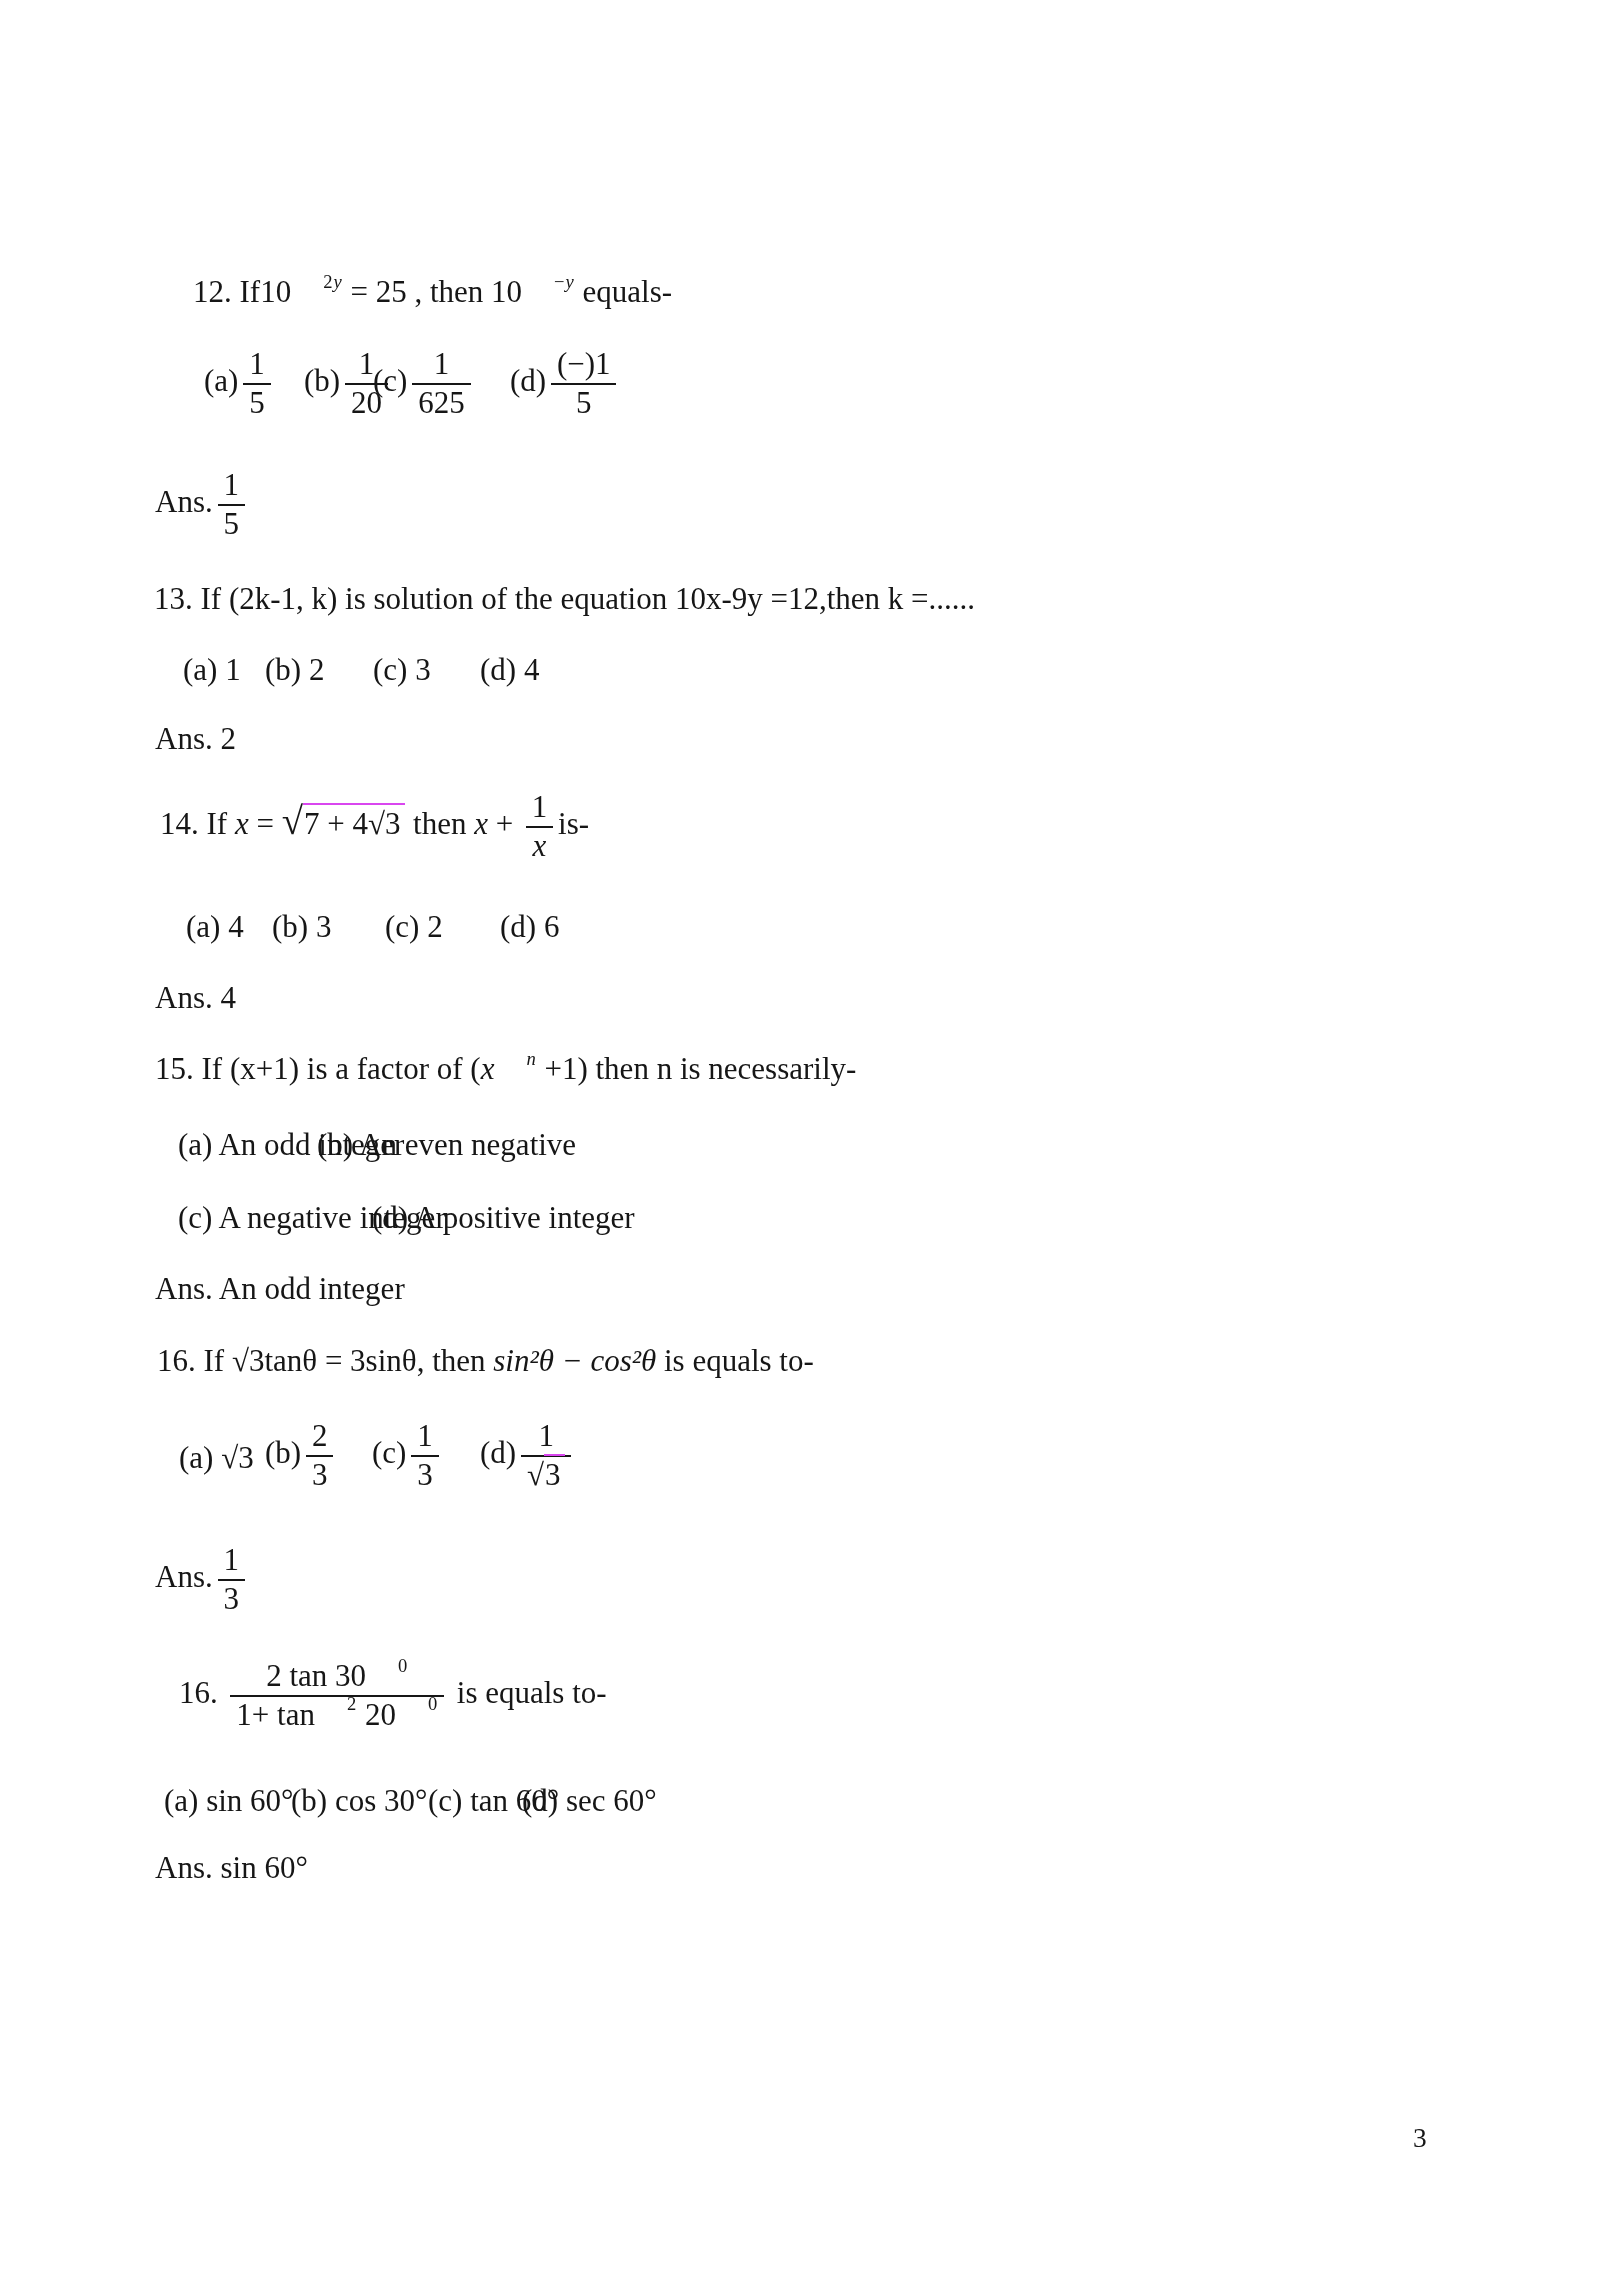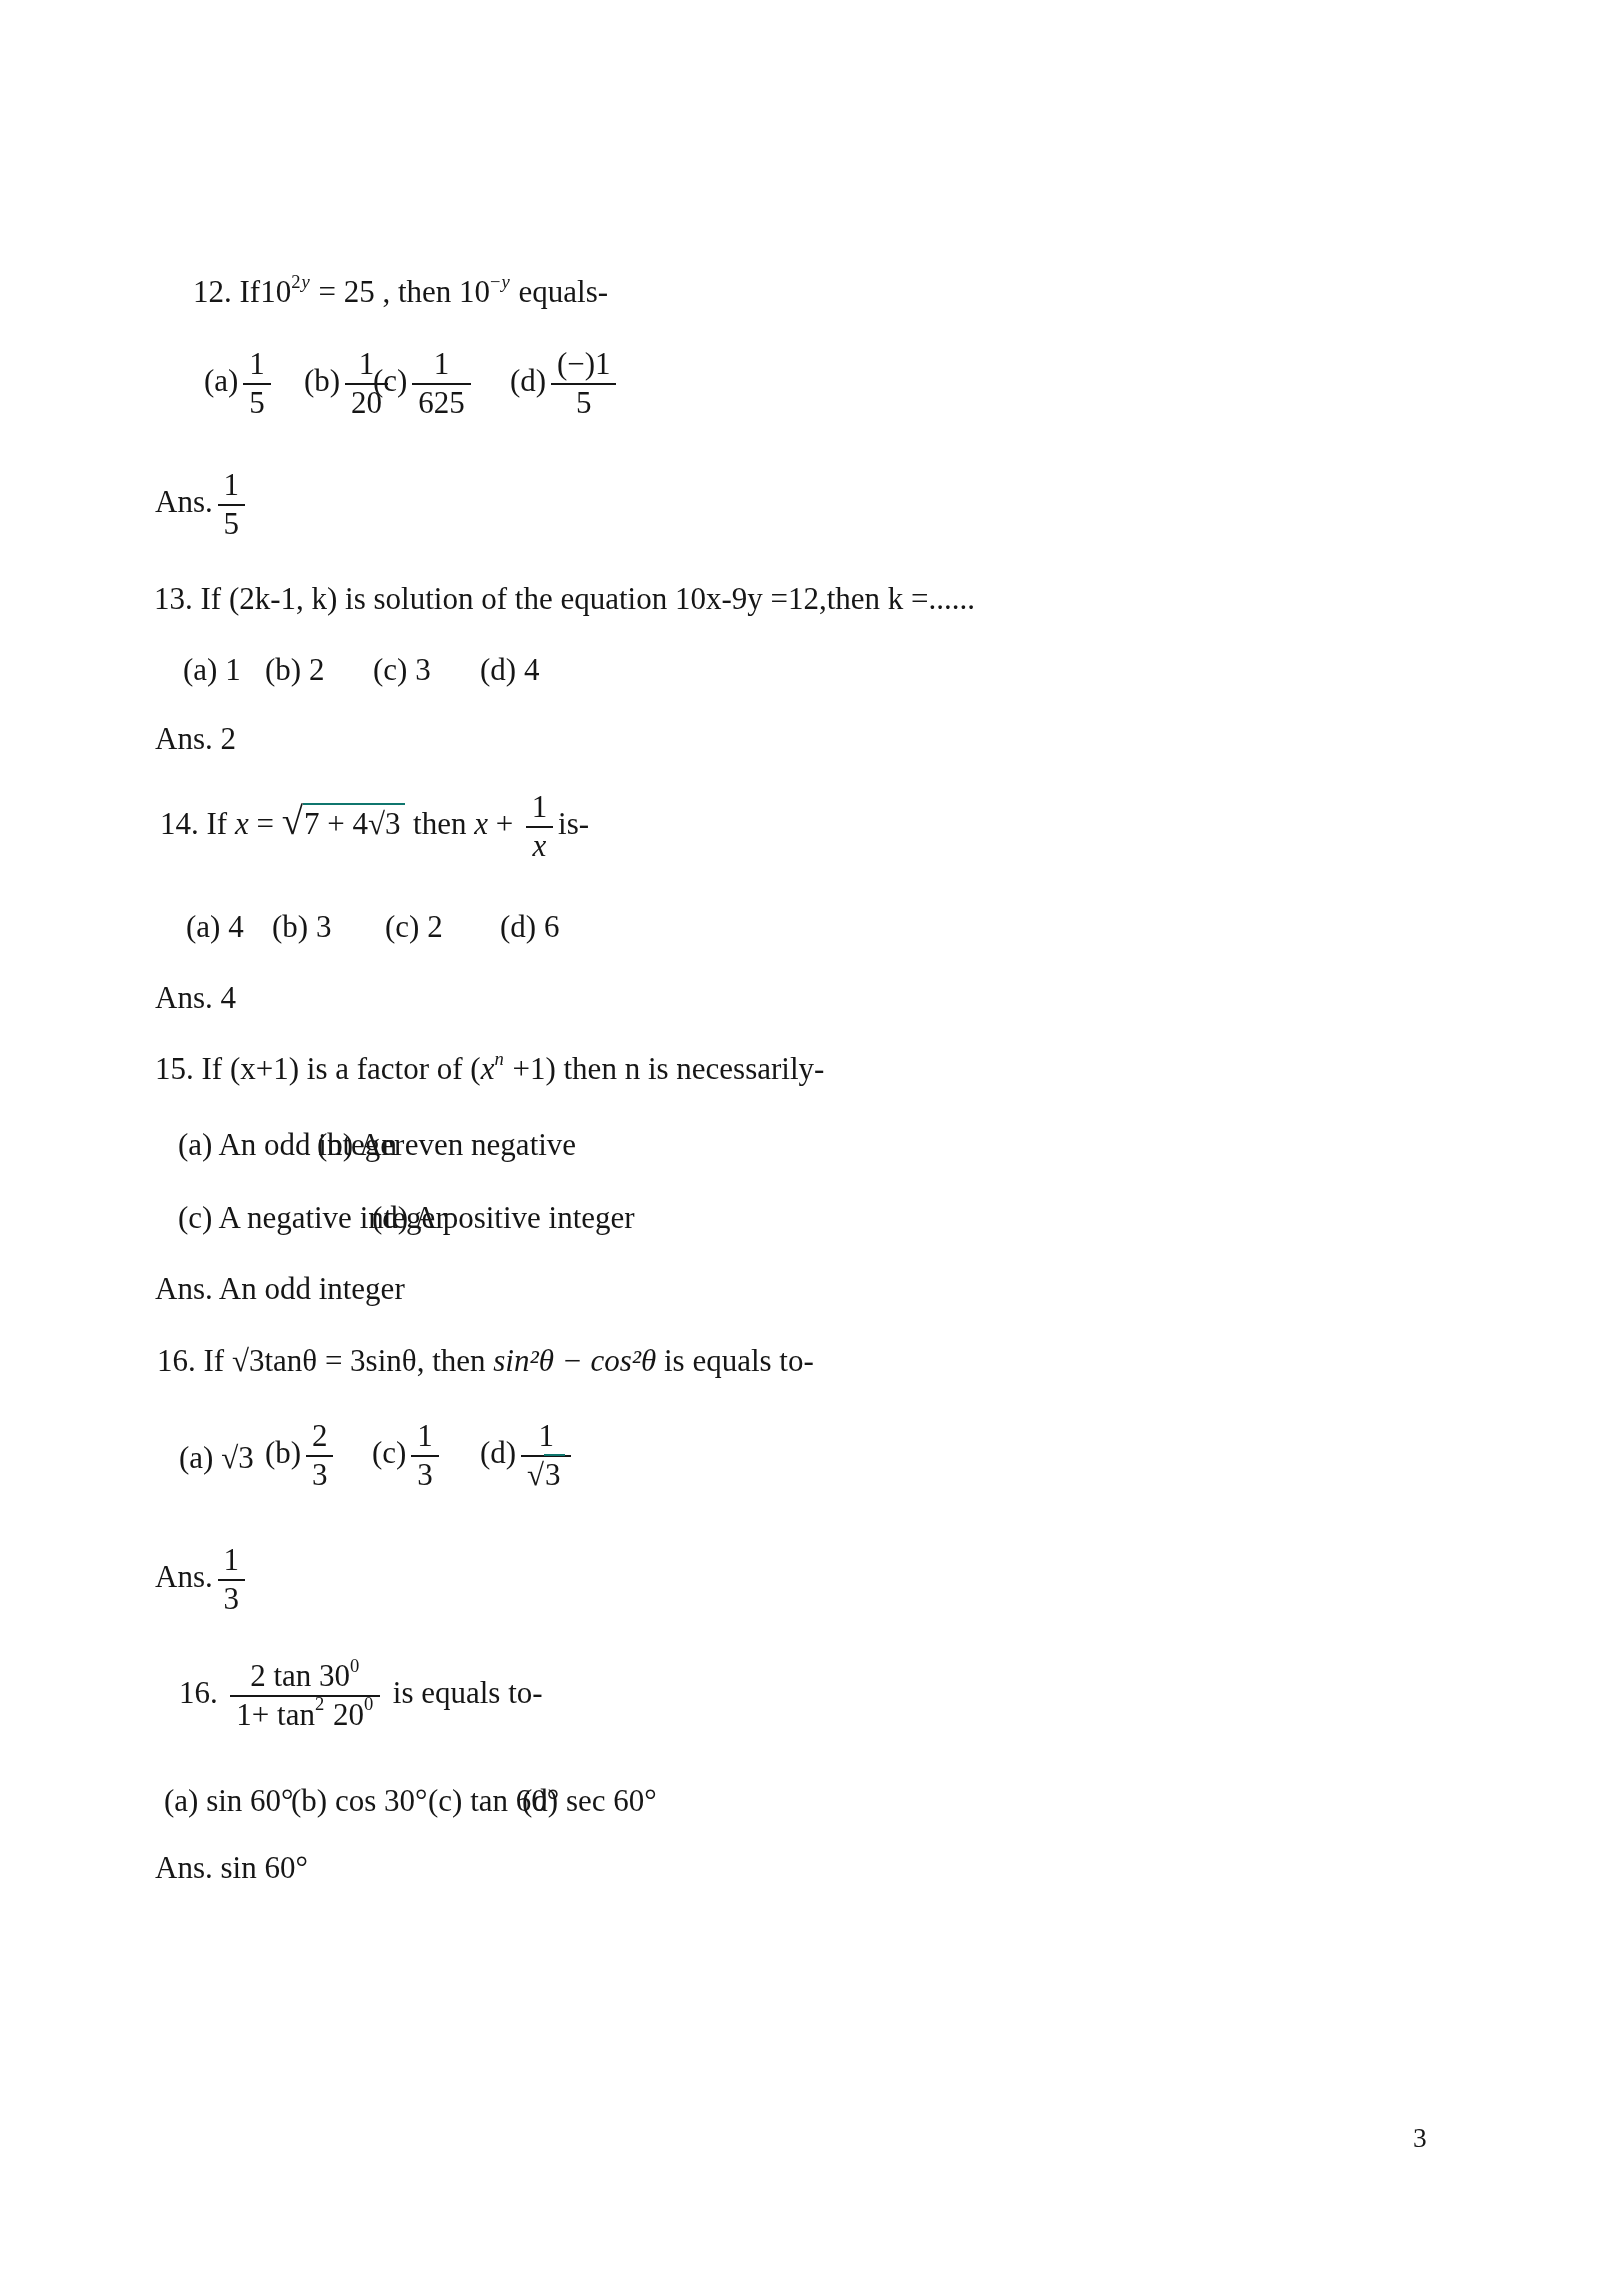--- a/index.html
+++ b/index.html
@@ -7,26 +7,26 @@
     width:1621px;height:2293px;
     background:#ffffff;
     font-family:"Liberation Serif", serif;
     color:#161616;
     position:relative;
     overflow:hidden;
   }
   .abs{position:absolute;white-space:nowrap;}
   .q{font-size:31px;line-height:1.25;}
   .it{font-style:italic;}
-  sup{font-size:0.60em;line-height:0;position:relative;top:-0.15em;letter-spacing:1px;}
+  sup{font-size:0.60em;line-height:0;position:relative;top:-0.15em;letter-spacing:1px;margin-left:32px;}
   .frac{display:inline-block;vertical-align:middle;text-align:center;margin:0 4.9px;}
   .frac .fnum,.frac .fden{display:block;padding:0 5.9px;line-height:1.18;}
   .frac .fden{border-top:2px solid #161616;}
   .rsign{font-size:1.25em;}
-  .rad{border-top:2px solid #0f766e;padding:1px 4.9px 0 1px;text-align:center;}
+  .rad{border-top:2px solid #d946ef;padding:1px 4.9px 0 1px;text-align:center;}
   .pagenum{font-size:27.4px;}
 </style>
 </head>
 <body>
 
 <div class="abs q" style="top:273px;left:193px"><span>12. If</span><span><span>10</span><sup><span>2</span><span class="it">y</span></sup></span><span> = 25 , then </span><span><span>10</span><sup><span>−</span><span class="it">y</span></sup></span><span> equals-</span></div>
 
 <span class="abs q" style="top:346px;left:204px"><span>(a)</span><span class="frac"><span class="fnum">1</span><span class="fden">5</span></span></span>
 <span class="abs q" style="top:346px;left:304px"><span>(b)</span><span class="frac"><span class="fnum">1</span><span class="fden">20</span></span></span>
 <span class="abs q" style="top:346px;left:373px"><span>(c)</span><span class="frac"><span class="fnum">1</span><span class="fden">625</span></span></span>

